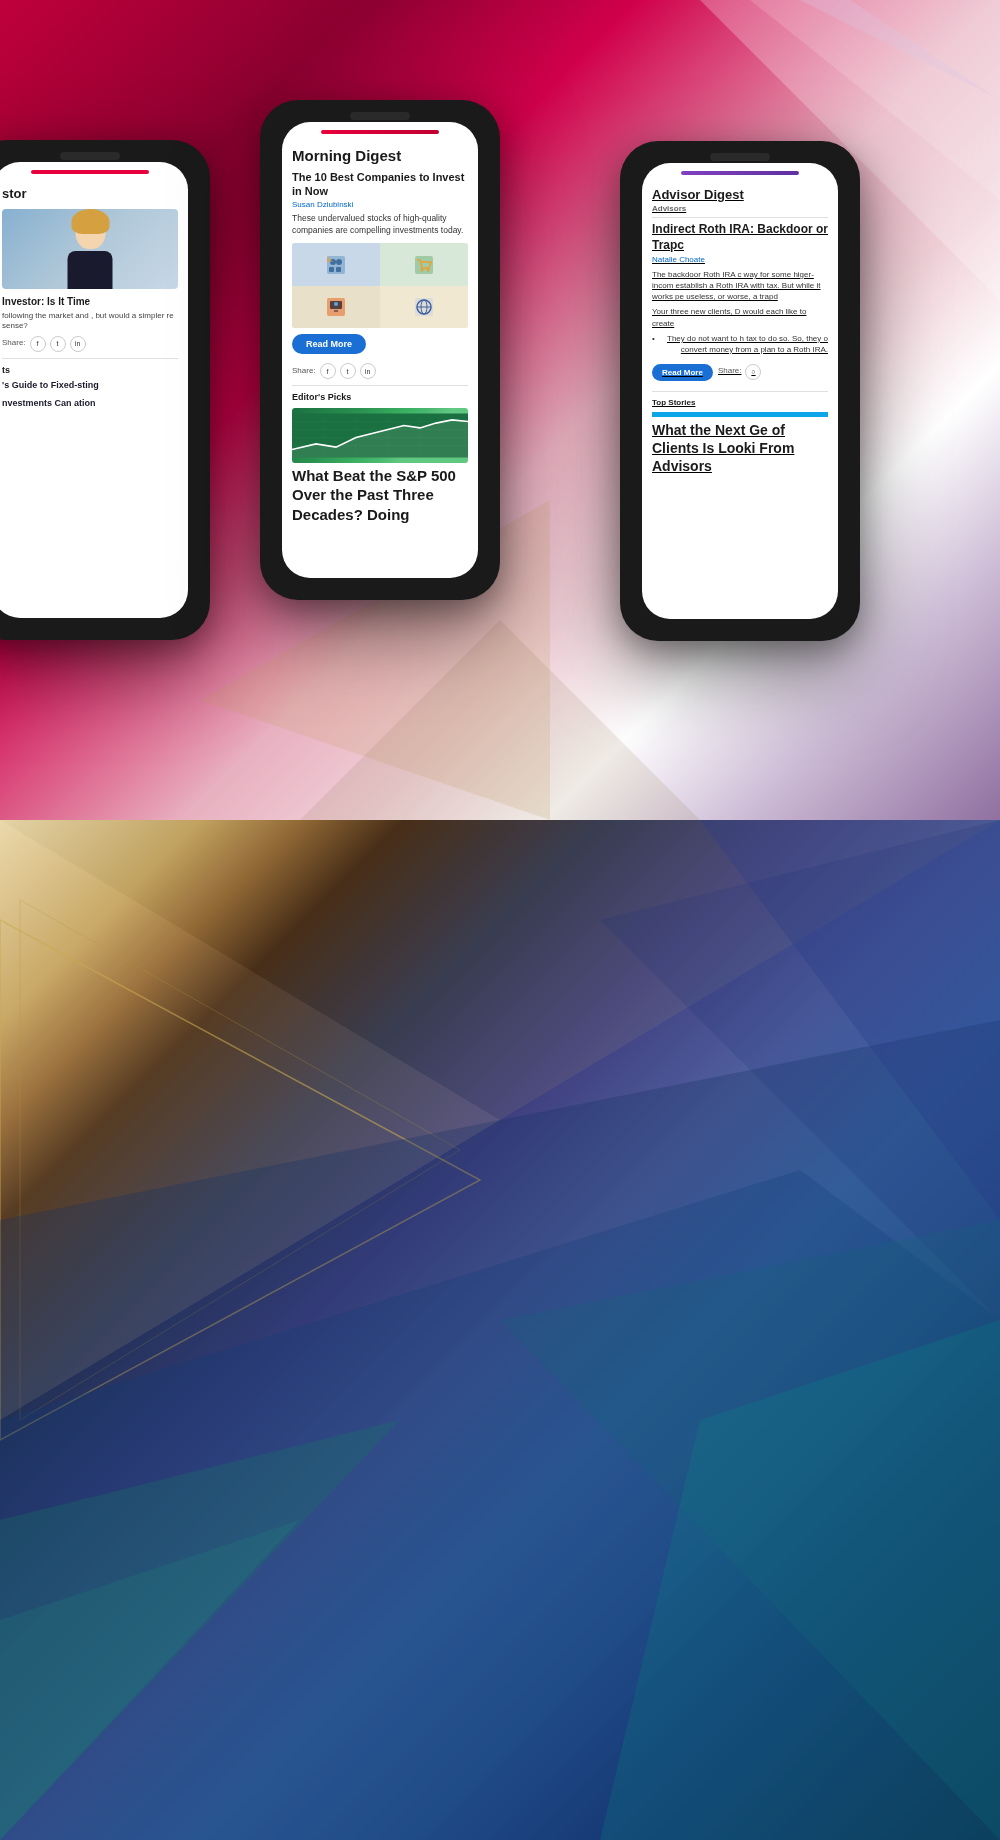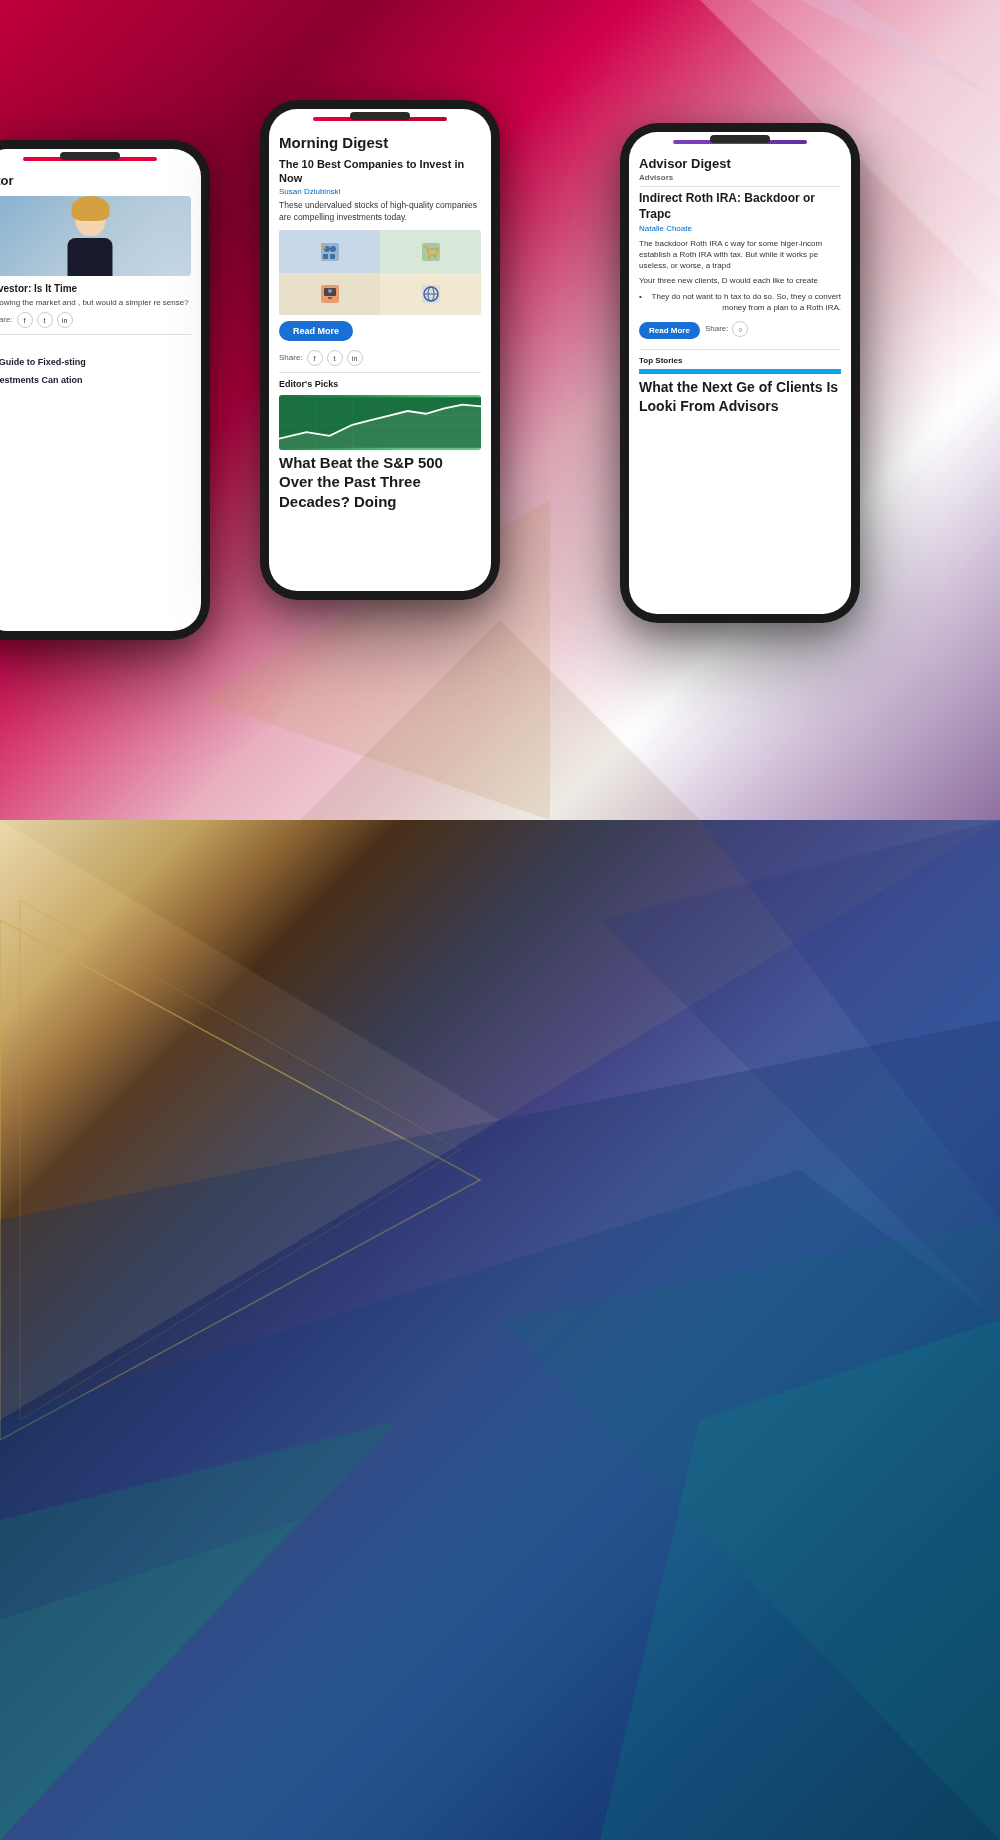--- a/index.html
+++ b/index.html
@@ -57,31 +57,32 @@
     }
 
     .phone-wrapper.center {
       left: 260px;
       top: 0;
       z-index: 13;
     }
 
     .phone-wrapper.right {
       left: 620px;
-      top: 23px;
+      top: 41px;
       z-index: 12;
+      text-decoration: underline;
     }
 
     
     .phone {
       width: 240px;
       height: 500px;
       background: #1a1a1a;
       border-radius: 38px;
-      padding: 9px;
+      padding: 22px;
       box-shadow: 0 30px 80px rgba(0,0,0,0.5), 0 10px 30px rgba(0,0,0,0.3);
       position: relative;
     }
 
     .phone::before {
       content: '';
       position: absolute;
       top: 12px;
       left: 50%;
       transform: translateX(-50%);

